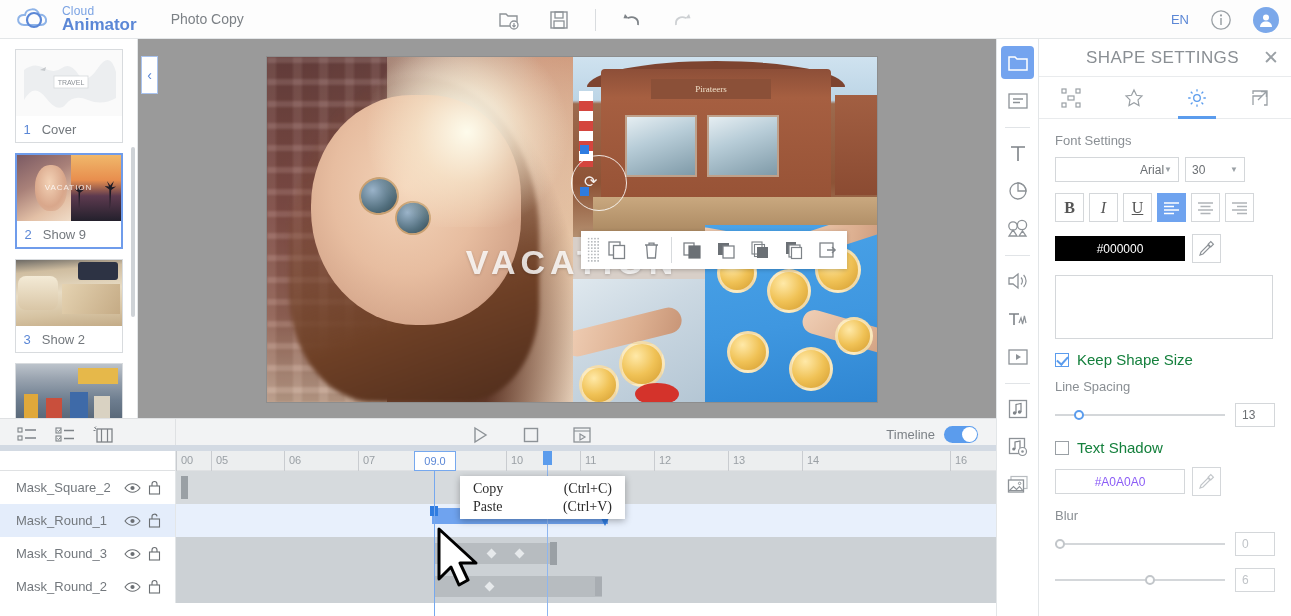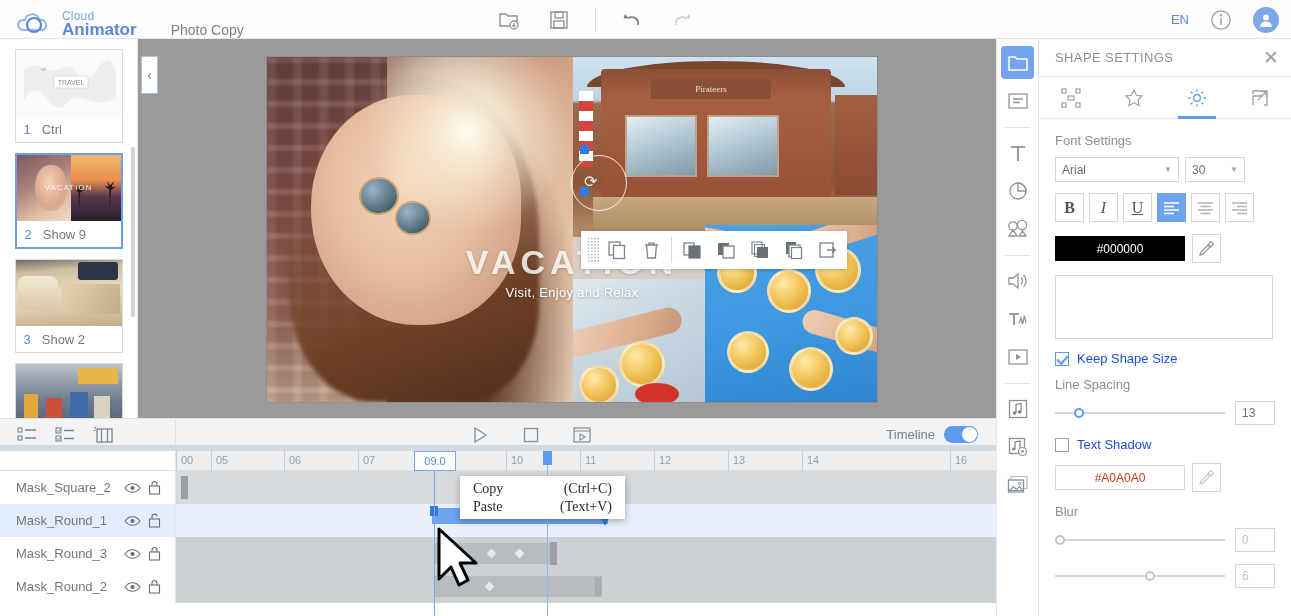--- a/index.html
+++ b/index.html
@@ -9,21 +9,21 @@
     font-size: 13px;
     color: #6b6f73;
     background: #ffffff;
   }
   .app { position:relative; width:1291px; height:616px; }
 
   
   .topbar{
     position:absolute; left:0; top:0; width:1291px; height:39px;
     background:#fdfdfd; border-bottom:1px solid #e3e6e8;
-    display:flex; align-items:flex-end;
+    display:flex; align-items:center;
   }
   .logo{ display:flex; align-items:center; margin-left:14px; }
   .logo-mark{ width:44px; height:28px; position:relative; }
   .logo-text{ margin-left:4px; line-height:1.0; }
   .logo-text .l1{ font-size:12px; color:#7ba3e3; letter-spacing:.2px;}
   .logo-text .l2{ font-size:17px; color:#5b87d6; font-weight:bold; margin-top:-1px;}
   .doc-title{ margin-left:34px; font-size:14px; color:#7c8186; }
   .top-center{ position:absolute; left:495px; top:0; height:39px; display:flex; align-items:center; gap:22px;}
   .tbtn{ width:28px; height:28px; display:flex; align-items:center; justify-content:center; cursor:pointer;}
   .tsep{ width:1px; height:22px; background:#d9dcdf; }
@@ -188,53 +188,53 @@
   .rail-div{ width:25px;height:1px;background:#e1e4e7;margin:5px 0 8px;}
 
   
   .panel{
     position:absolute; left:1039px; top:39px; width:252px; height:577px; background:#fff;
   }
   .panel-head{
     height:38px; border-bottom:1px solid #e9ebed; display:flex; align-items:center;
     padding:0 12px 0 16px; justify-content:space-between;
   }
-  .panel-title{ font-size:13px; color:#8a8f94; letter-spacing:.4px;}
+  .panel-title{ font-size:17px; color:#8a8f94; letter-spacing:.4px;margin-left:31px;}
   .panel-x{ cursor:pointer; color:#9aa0a5; font-size:19px; line-height:1;}
   .panel-tabs{ height:42px; display:flex; border-bottom:1px solid #e9ebed;}
   .ptab{ flex:1; display:flex;align-items:center;justify-content:center;position:relative;cursor:pointer;}
   .ptab.act:after{ content:""; position:absolute; bottom:-1px; left:50%; transform:translateX(-50%); width:38px; height:3px; background:#5b9ced;}
   .panel-body{ padding:14px 16px 0; }
   .sec-label{ font-size:13px; color:#8a8f94; margin-bottom:9px;}
   .row{ display:flex; align-items:center; gap:6px; margin-bottom:11px;}
   .select{
     height:25px; border:1px solid #d4d7da; background:#fff; display:flex;
     align-items:center; padding:0 6px; font-size:12px; color:#6b6f73; position:relative; cursor:pointer;
   }
   .select .cv{ flex:1; }
   .select .ar{ font-size:8px; color:#9aa0a5;}
-  .sel-font{ width:124px;}
+  .sel-font{ width:124px;text-align:right;}
   .sel-size{ width:60px;}
   .fmt-row{ display:flex; gap:5px; margin-bottom:12px;}
   .fbtn{ width:29px;height:29px;border:1px solid #d4d7da;background:#fff;display:flex;align-items:center;justify-content:center;cursor:pointer;
          font-family:"Liberation Serif",serif; font-size:16px; color:#555;}
   .fbtn.act{ background:#6fa3ef; border-color:#6fa3ef;}
   .color-row{ display:flex; gap:7px; align-items:center; margin-bottom:12px;}
   .swatch{
     width:130px;height:25px;background:#000;color:#fff;font-size:12px;
     display:flex;align-items:center;justify-content:center;cursor:pointer;
   }
-  .swatch.ghost{ background:#fff;border:1px solid #d4d7da;color:#c2410c;}
+  .swatch.ghost{ background:#fff;border:1px solid #d4d7da;color:#8b5cf6;}
   .pick{ width:29px;height:29px;border:1px solid #d4d7da;background:#fff;display:flex;align-items:center;justify-content:center;cursor:pointer;}
   .textarea{ width:218px;height:64px;border:1px solid #d4d7da;background:#fff;margin-bottom:12px;}
   .chk-row{ display:flex;align-items:center;gap:8px;margin-bottom:11px;cursor:pointer;}
   .chk{ width:14px;height:14px;border:1.5px solid #9aa0a5;background:#fff;position:relative;}
   .chk.on{ border-color:#5b9ced;}
   .chk.on:after{ content:"";position:absolute;left:3px;top:0px;width:5px;height:9px;border:solid #5b9ced;border-width:0 2px 2px 0;transform:rotate(42deg);}
-  .chk-lb{ font-size:13px;color:#1d4ed8;}
+  .chk-lb{ font-size:15px;color:#15803d;}
   .slider-row{ display:flex;align-items:center;gap:10px;margin-bottom:12px;}
   .track{ flex:1;height:2px;background:#d4d7da;position:relative;}
   .knob{ position:absolute;top:-4px;width:10px;height:10px;border-radius:50%;background:#fff;border:2px solid #5b9ced;}
   .knob.off{ border-color:#c2c6ca;}
   .numbox{ width:40px;height:24px;border:1px solid #d4d7da;display:flex;align-items:center;padding-left:6px;font-size:12px;color:#6b6f73;}
   .numbox.ghost{ color:#c0c4c8;}
 
   
   .tl-toolbar{
     position:absolute; left:0; top:418px; width:996px; height:33px;
@@ -364,21 +364,21 @@
       <div class="slide-thumb" style="background:#fafafa;">
         <svg width="108" height="66" viewBox="0 0 108 66">
           <path d="M8 20q10-8 20-2t18 0 16 6 20-6 18 4v26q-14 8-28 2t-22 4-20-6-22 2z" fill="#eceef0"></path>
           <rect x="38" y="26" width="34" height="12" fill="#fff" stroke="#d6d9dc" stroke-width=".8"></rect>
           <text x="55" y="35" font-size="7" fill="#8d9297" text-anchor="middle" font-family="Liberation Sans">TRAVEL</text>
           <path d="M24 20l6-3-1 4z" fill="#c6c9cc"></path>
         </svg>
       </div>
       <div class="slide-cap">
         <span class="slide-num">1</span>
-        <span class="slide-name">Ctrl</span>
+        <span class="slide-name">Cover</span>
       </div>
     </div>
 
     <div class="slide sel">
       <div class="slide-thumb">
         <div style="position:absolute;left:0;top:0;width:54px;height:66px;background:linear-gradient(150deg,#7b5a63 0%,#a98179 40%,#e3c0a6 75%,#f0dcc8 100%);"></div>
         <div style="position:absolute;left:18px;top:10px;width:32px;height:46px;border-radius:46%;background:radial-gradient(ellipse at 45% 38%,#f3d2b6 0%,#d9a78b 60%,rgba(190,140,115,0) 100%);"></div>
         <div style="position:absolute;left:54px;top:0;width:54px;height:66px;background:linear-gradient(180deg,#f0b86b 0%,#e88e4e 38%,#5d3a4f 62%,#23202c 100%);"></div>
         <div style="position:absolute;left:58px;top:30px;width:10px;height:24px;background:#1c1a24;clip-path:polygon(45% 100%,40% 30%,0 18%,38% 20%,20% 0,48% 16%,78% 0,60% 22%,96% 20%,56% 32%);"></div>
         <div style="position:absolute;left:88px;top:26px;width:12px;height:28px;background:#1c1a24;clip-path:polygon(45% 100%,40% 30%,0 18%,38% 20%,20% 0,48% 16%,78% 0,60% 22%,96% 20%,56% 32%);"></div>
@@ -456,21 +456,20 @@
         <div class="arm" style="left:96px;top:96px;width:104px;height:24px;transform:rotate(16deg);"></div>
         <div class="mug" style="left:12px;top:28px;width:40px;height:40px;"></div>
         <div class="mug" style="left:62px;top:44px;width:44px;height:44px;"></div>
         <div class="mug" style="left:110px;top:22px;width:46px;height:46px;"></div>
         <div class="mug" style="left:22px;top:106px;width:42px;height:42px;"></div>
         <div class="mug" style="left:84px;top:122px;width:44px;height:44px;"></div>
         <div class="mug" style="left:130px;top:92px;width:38px;height:38px;"></div>
       </div>
 
       <div class="vac-title">VACATION</div>
-      <div class="vac-sub">Visit, Enjoy and Relax</div>
 
       <div class="rot-circle">
         <div class="b">⟳</div>
       </div>
       <div class="sel-handle" style="left:313px;top:88px;"></div>
       <div class="sel-handle" style="left:313px;top:130px;"></div>
     </div>
 
     <div class="obj-toolbar">
       <div class="grip"></div>
@@ -925,21 +924,21 @@
     <div class="playhead2"></div>
     <div class="playhead2-h"></div>
 
     <div class="ctxmenu" style="left:460px;top:25px;">
       <div class="ctxitem">
         <span class="t">Copy</span>
         <span class="s">(Ctrl+C)</span>
       </div>
       <div class="ctxitem">
         <span class="t">Paste</span>
-        <span class="s">(Text+V)</span>
+        <span class="s">(Ctrl+V)</span>
       </div>
     </div>
 
     <div class="cursor" style="left:437px;top:76px;">
       <svg width="44" height="62" viewBox="0 0 44 62">
         <path d="M2 2 L2 52 L14 40 L22 58 L31 53 L23 36 L39 36 Z" fill="#ffffff" stroke="#000000" stroke-width="3" stroke-linejoin="round"></path>
       </svg>
     </div>
 
   </div>

